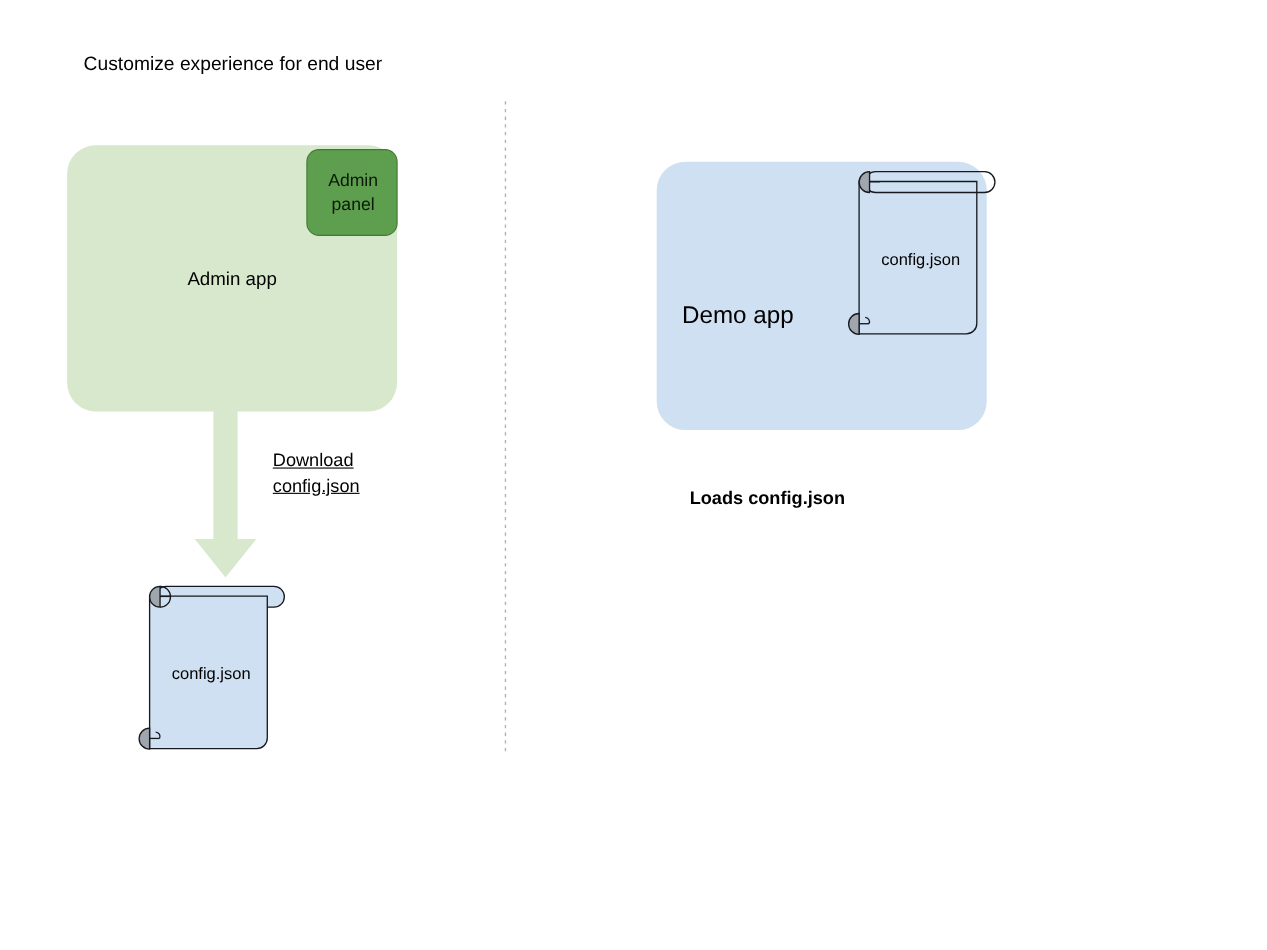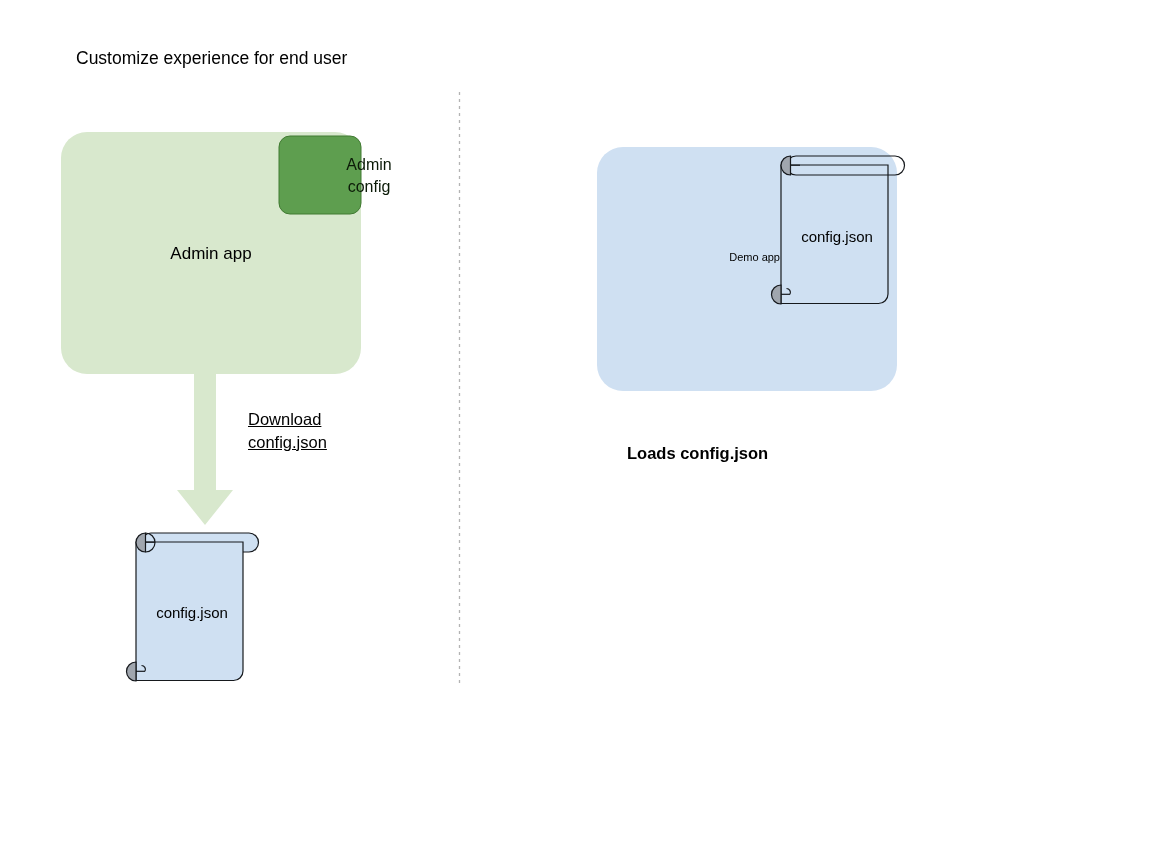--- a/index.html
+++ b/index.html
@@ -53,21 +53,20 @@
   }
 
   .admin-panel-label {
     left: 281px;
     top: 154px;
     width: 80px;
     text-align: center;
     font-size: 16px;
     line-height: 1.38;
     color: #0b1a07;
-    padding-left: 48px;
   }
 
   .admin-app-label {
     left: 111px;
     top: 243px;
     width: 200px;
     text-align: center;
     font-size: 17px;
   }
 
@@ -82,24 +81,24 @@
   .doc-left-label {
     left: 127px;
     top: 603px;
     width: 130px;
     text-align: center;
     font-size: 15px;
   }
 
   .demo-app-label {
     left: 620px;
-    top: 250px;
+    top: 273px;
     width: 160px;
-    text-align: right;
-    font-size: 11px;
+    text-align: left;
+    font-size: 22px;
   }
 
   .doc-right-label {
     left: 782px;
     top: 227px;
     width: 110px;
     text-align: center;
     font-size: 15px;
   }
 
@@ -159,21 +158,21 @@
       <path d="M 781 285 A 9.5 9.5 0 1 0 781 304 L 781 294.5 Z" fill="#a0a6ae" stroke="#16191d" stroke-width="1.2"></path>
       <line x1="781" y1="294.3" x2="790" y2="294.3" stroke="#16191d" stroke-width="1.2"></line>
       <path d="M 790 294.3 A 4 4 0 0 0 786.5 288.5" fill="none" stroke="#16191d" stroke-width="1.2"></path>
     </g>
 
   </svg>
 
   <div class="label title-left">Customize experience for end user</div>
 
 
-  <div class="label admin-panel-label"><span>Admin</span><br><span>config</span></div>
+  <div class="label admin-panel-label"><span>Admin</span><br><span>panel</span></div>
 
   <div class="label admin-app-label">Admin app</div>
 
   <div class="label arrow-label"><span>Download</span><br><span>config.json</span></div>
 
   <div class="label doc-left-label">config.json</div>
 
   <div class="label demo-app-label">Demo app</div>
 
   <div class="label doc-right-label">config.json</div>

